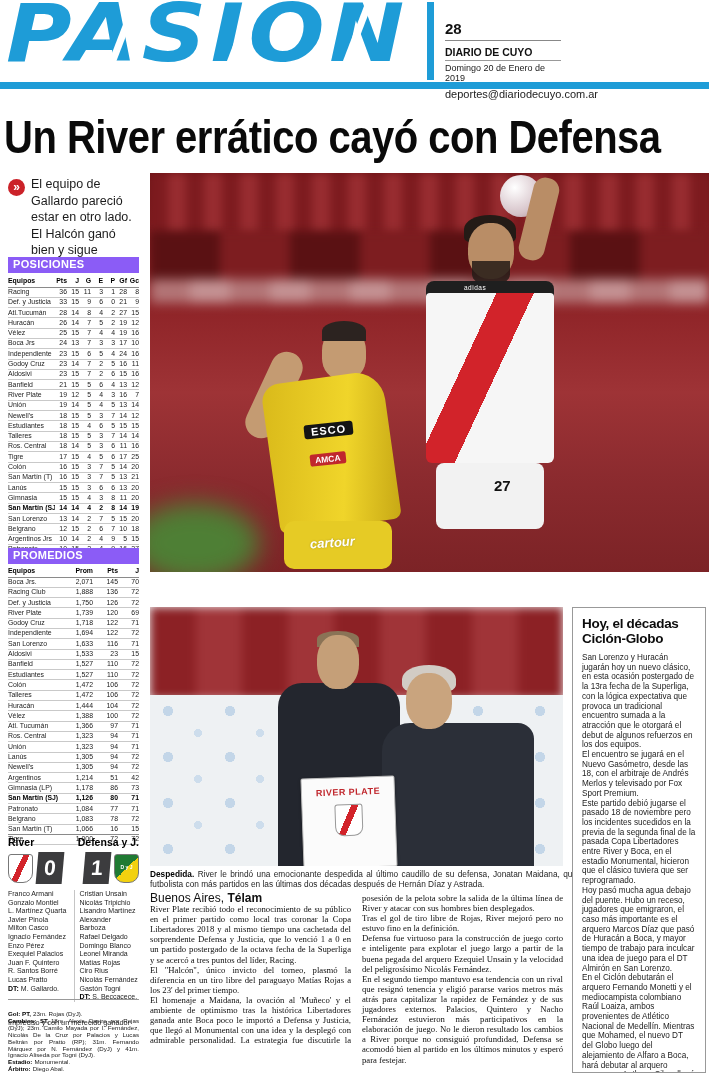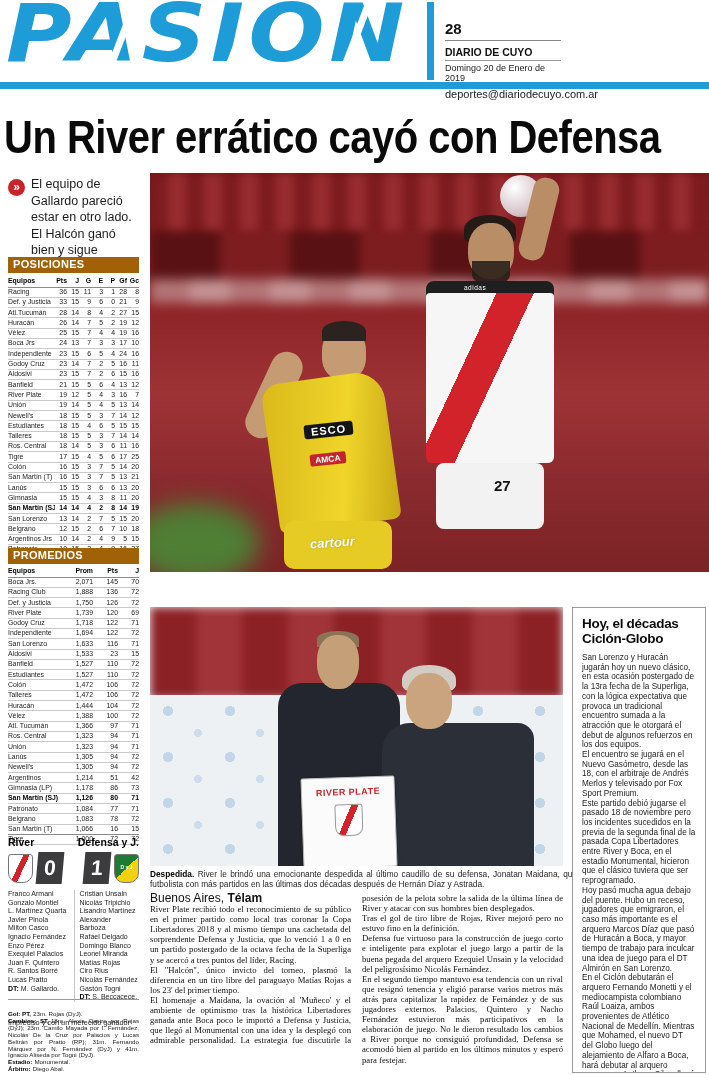--- a/index.html
+++ b/index.html
@@ -24,21 +24,21 @@
   .k-div{color:#999;margin:0 4px;font-weight:normal;}
   .k-label{color:#222;}
   .headline{position:absolute;left:4px;top:112px;width:705px;margin:0;font-size:40px;font-weight:bold;
             letter-spacing:-0.5px;color:#0a0a0a;white-space:nowrap;transform:scaleY(1.15);transform-origin:top left;}
   
   .lead{position:absolute;left:8px;top:176px;width:131px;}
   .lead-badge{position:absolute;left:0;top:3px;width:17px;height:17px;background:#cb2229;color:#fff;
               border-radius:50%;font-size:12px;font-weight:bold;text-align:center;line-height:16px;}
   .lead-text{margin:0 0 0 23px;font-size:12.5px;line-height:16.5px;color:#1c1c1c;}
   
-  .banner{position:absolute;left:8px;width:131px;height:16px;background:#a16207;color:#fff;
+  .banner{position:absolute;left:8px;width:131px;height:16px;background:#8b5cf6;color:#fff;
           font-size:11px;font-weight:bold;padding:1px 0 0 5px;box-sizing:border-box;letter-spacing:.3px;}
   .pos-banner{top:257px;} .prom-banner{top:548px;}
   .stats{position:absolute;left:8px;width:131px;border-collapse:collapse;table-layout:fixed;}
   .standings{top:276px;} .promedios{top:566px;}
   .stats th{font-size:6.9px;line-height:8.5px;text-align:right;border-bottom:1px solid #8a8a8a;padding:1px 0;color:#000;}
   .stats th.team{text-align:left;}
   .stats td{font-size:6.9px;line-height:8.3px;padding:0.5px 0;border-bottom:0.5px solid #c9c9c9;color:#1a1a1a;
             overflow:hidden;white-space:nowrap;}
   .stats td.num{text-align:right;}
   .standings col.c-team{width:47px;} .standings col.c-n{width:12px;}

